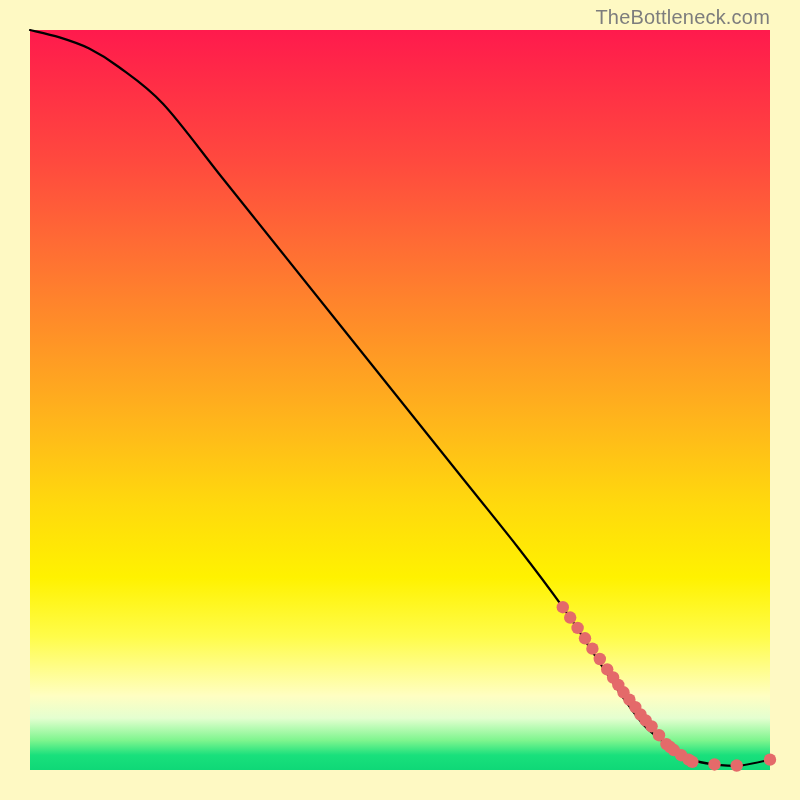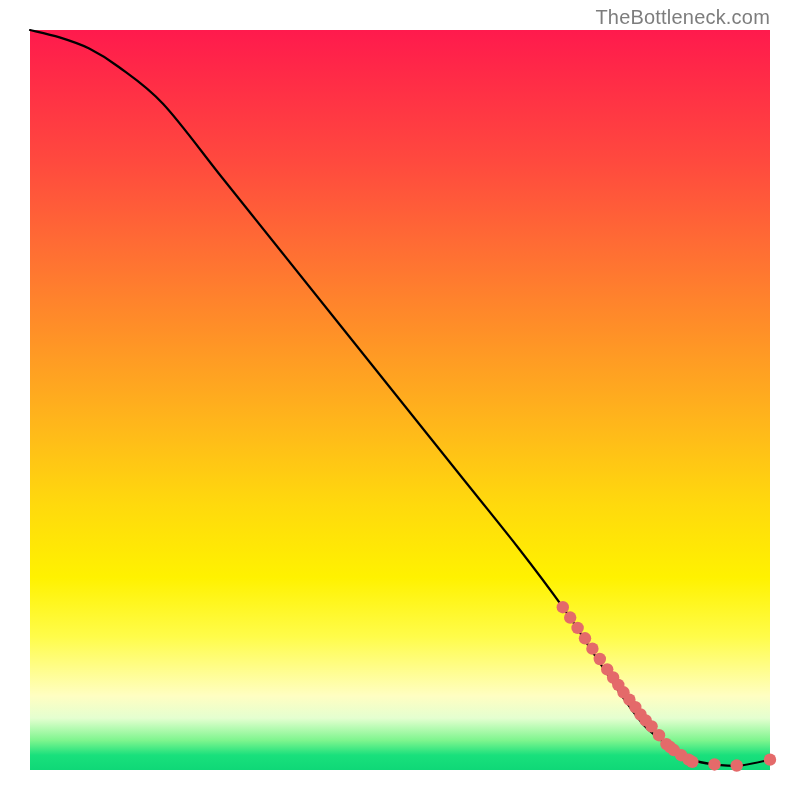--- a/index.html
+++ b/index.html
@@ -8,21 +8,21 @@
     width: 800px;
     height: 800px;
     background: #000;
     overflow: hidden;
     font-family: Arial, Helvetica, sans-serif;
   }
   .stage {
     position: relative;
     width: 800px;
     height: 800px;
-    background: #ffffff;
+    background: #fef9c3;
   }
   .plot {
     position: absolute;
     left: 30px;
     top: 30px;
     width: 740px;
     height: 740px;
     
     background: linear-gradient(
       to bottom,

